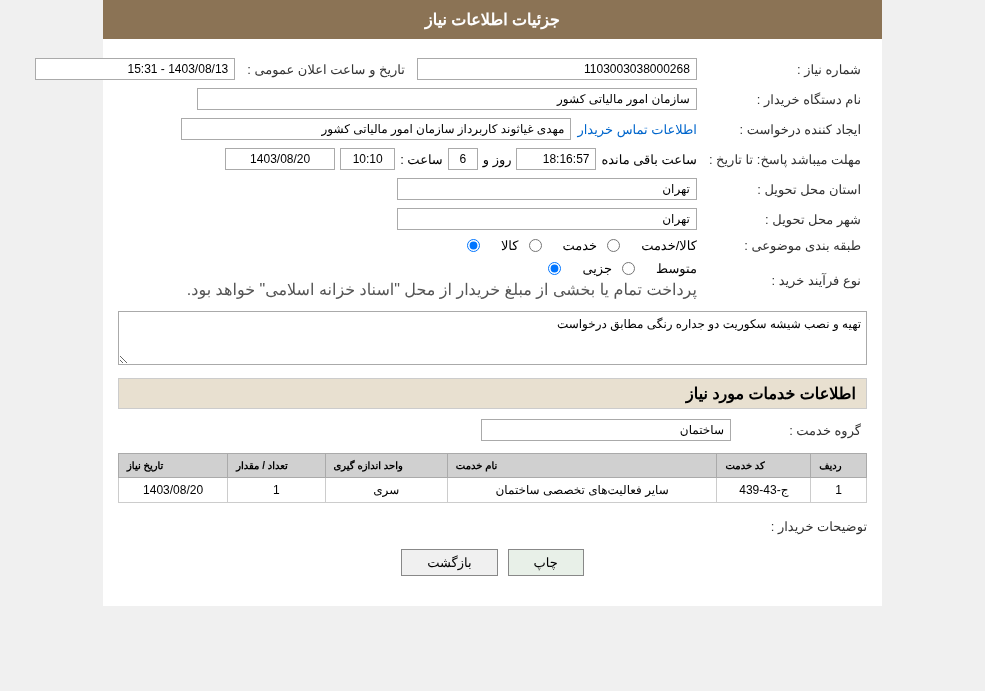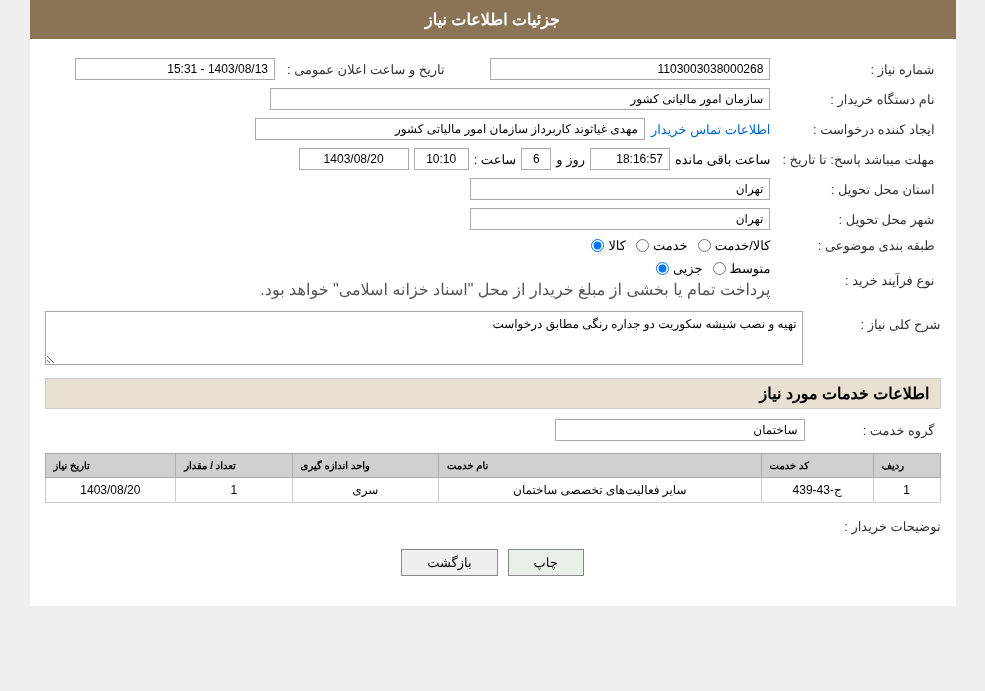--- a/index.html
+++ b/index.html
@@ -3,21 +3,21 @@
   <meta charset="utf-8">
   <style>
     * { box-sizing: border-box; margin: 0; padding: 0; }
     body {
       font-family: Tahoma, Arial, sans-serif;
       font-size: 13px;
       background: #f0f0f0;
       direction: rtl;
     }
     .page-container {
-      width: 926px;
+      width: 779px;
       margin: 0 auto;
       background: #0369a1;
     }
     .header-bar {
       background: #8B7355;
       color: #fff;
       text-align: center;
       padding: 10px;
       font-size: 16px;
       font-weight: bold;
@@ -71,21 +71,21 @@
     }
     .radio-group {
       display: flex;
       gap: 10px;
       direction: rtl;
       align-items: center;
     }
     .radio-item {
       display: flex;
       align-items: center;
-      gap: 4px;
+      gap: 21px;
     }
     .info-link {
       color: #0066cc;
       text-decoration: none;
       cursor: pointer;
     }
     .textarea-field {
       width: 100%;
       border: 1px solid #aaa;
       padding: 5px;
@@ -253,21 +253,20 @@
               </label>
             </div>
             <div style="font-size:16px; color:#555;">پرداخت تمام یا بخشی از مبلغ خریدار از محل "اسناد خزانه اسلامی" خواهد بود.</div>
           </div>
         </td>
       </tr>
     </tbody>
       </table>
 
     <div style="display:flex; align-items:flex-start; gap:8px; margin-top:8px; direction:rtl;">
-      <span class="label-cell" style="white-space:nowrap; padding-top:6px; min-width:110px;">شرح کلی نیاز :</span>
       <div style="flex:1;">
         <textarea class="textarea-field" rows="3" readonly="" style="">تهیه و نصب شیشه سکوریت دو جداره رنگی مطابق درخواست</textarea>
         
       </div>
     </div>
 
     <div class="section-title">اطلاعات خدمات مورد نیاز</div>
 
     <table class="form-table">
       <tbody>

